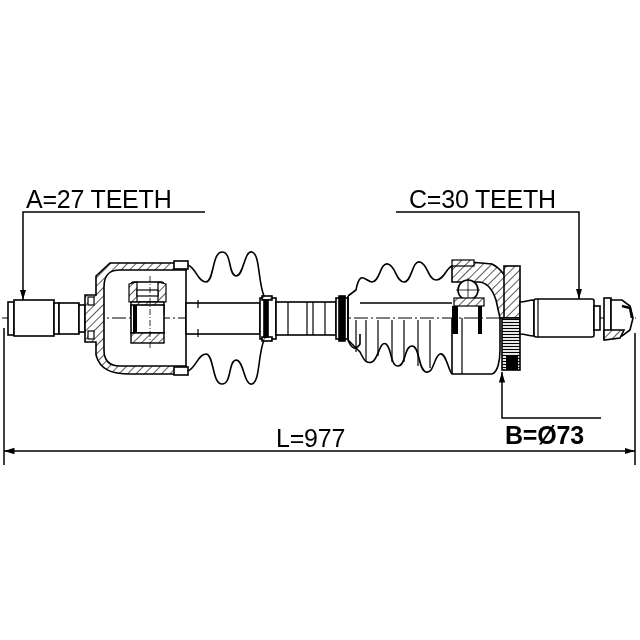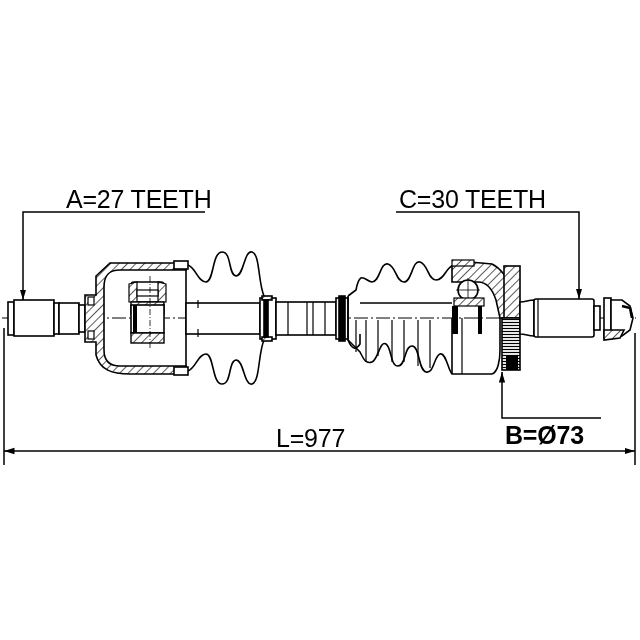--- a/index.html
+++ b/index.html
@@ -1,20 +1,20 @@
 <!DOCTYPE html>
 <html><head>
   <meta charset="utf-8">
   <style>
     html, body { margin: 0; padding: 0; background: #ffffff; }
     body { width: 640px; height: 640px; position: relative; overflow: hidden; font-family: "Liberation Sans", sans-serif; }
     #drawing { position: absolute; left: 0; top: 0; width: 640px; height: 640px; }
     .lbl { position: absolute; font-family: "Liberation Sans", sans-serif; font-size: 25px; color: #000; line-height: 1; white-space: nowrap; letter-spacing: -0.2px; }
-    #lbl-a { left: 26px; top: 187px; margin-left: 40px; }
-    #lbl-c { left: 399px; top: 187px; }
+    #lbl-a { left: 26px; top: 187px; }
+    #lbl-c { left: 409px; top: 187px; }
     #lbl-b { left: 505px; top: 423px; font-weight: bold; }
     #lbl-l { left: 276px; top: 426px; text-align: right; }
   </style>
 </head>
 <body>
 
 <svg id="drawing" viewBox="0 0 640 640" xmlns="http://www.w3.org/2000/svg">
   <defs>
     <pattern id="hatch" patternUnits="userSpaceOnUse" width="6" height="6" patternTransform="rotate(45)">
       <rect width="6" height="6" fill="#fff"></rect>

